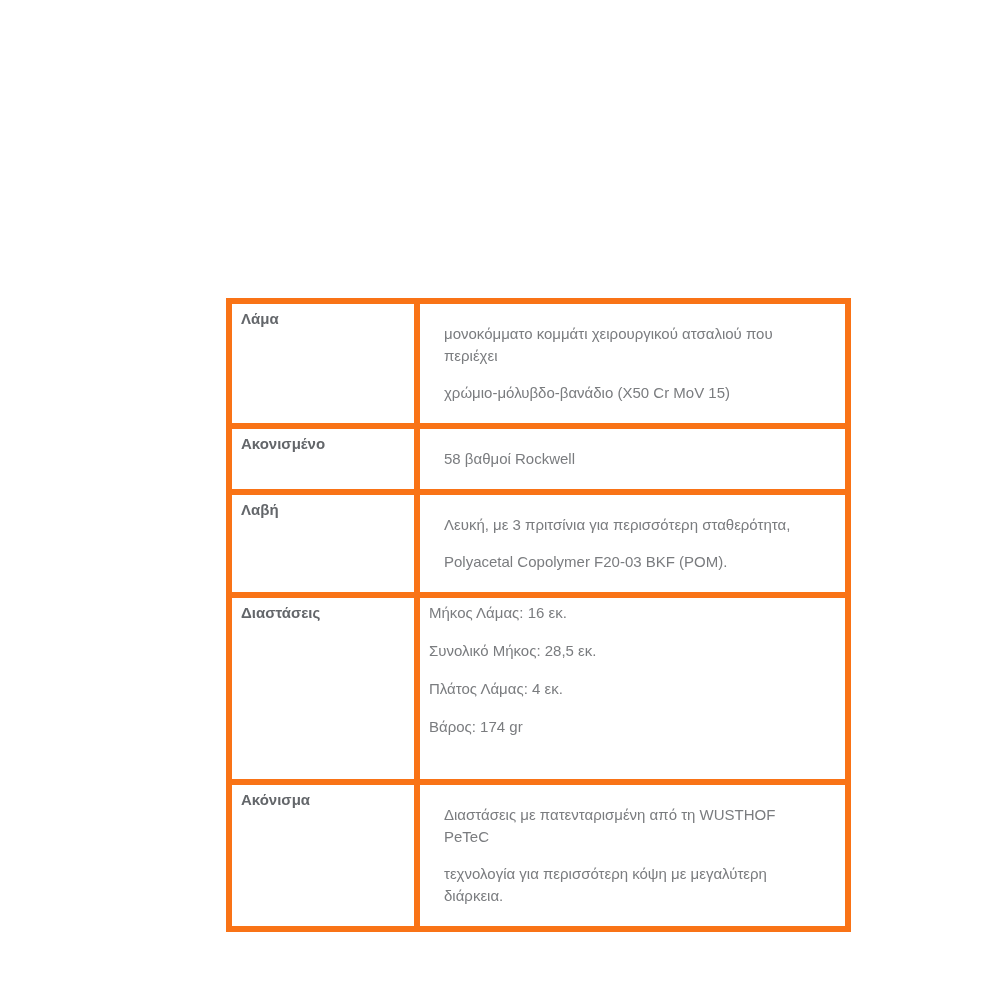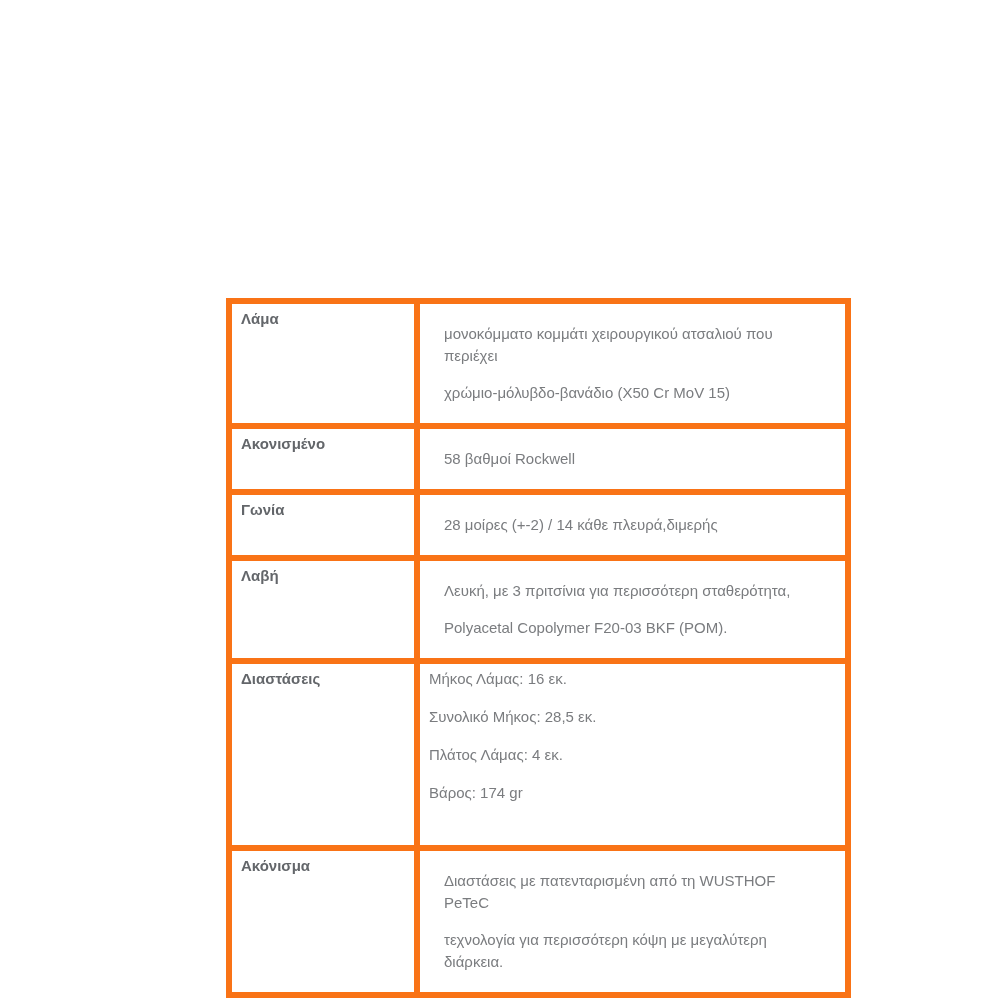--- a/index.html
+++ b/index.html
@@ -71,26 +71,20 @@
           <p>μονοκόμματο κομμάτι χειρουργικού ατσαλιού που περιέχει</p>
           <p>χρώμιο-μόλυβδο-βανάδιο (X50 Cr MoV 15)</p>
         </td>
       </tr>
       <tr class="r1">
         <td class="spec-label-cell">Ακονισμένο</td>
         <td class="spec-value-cell">
           <p>58 βαθμοί Rockwell</p>
         </td>
       </tr>
-      <tr class="r2">
-        <td class="spec-label-cell">Γωνία</td>
-        <td class="spec-value-cell">
-          <p>28 μοίρες (+-2) / 14 κάθε πλευρά,διμερής</p>
-        </td>
-      </tr>
       <tr class="r3">
         <td class="spec-label-cell">Λαβή</td>
         <td class="spec-value-cell">
           <p>Λευκή, με 3 πριτσίνια για περισσότερη σταθερότητα,</p>
           <p>Polyacetal Copolymer F20-03 BKF (POM).</p>
         </td>
       </tr>
       <tr class="r4">
         <td class="spec-label-cell">Διαστάσεις</td>
         <td class="spec-value-cell spaced">

